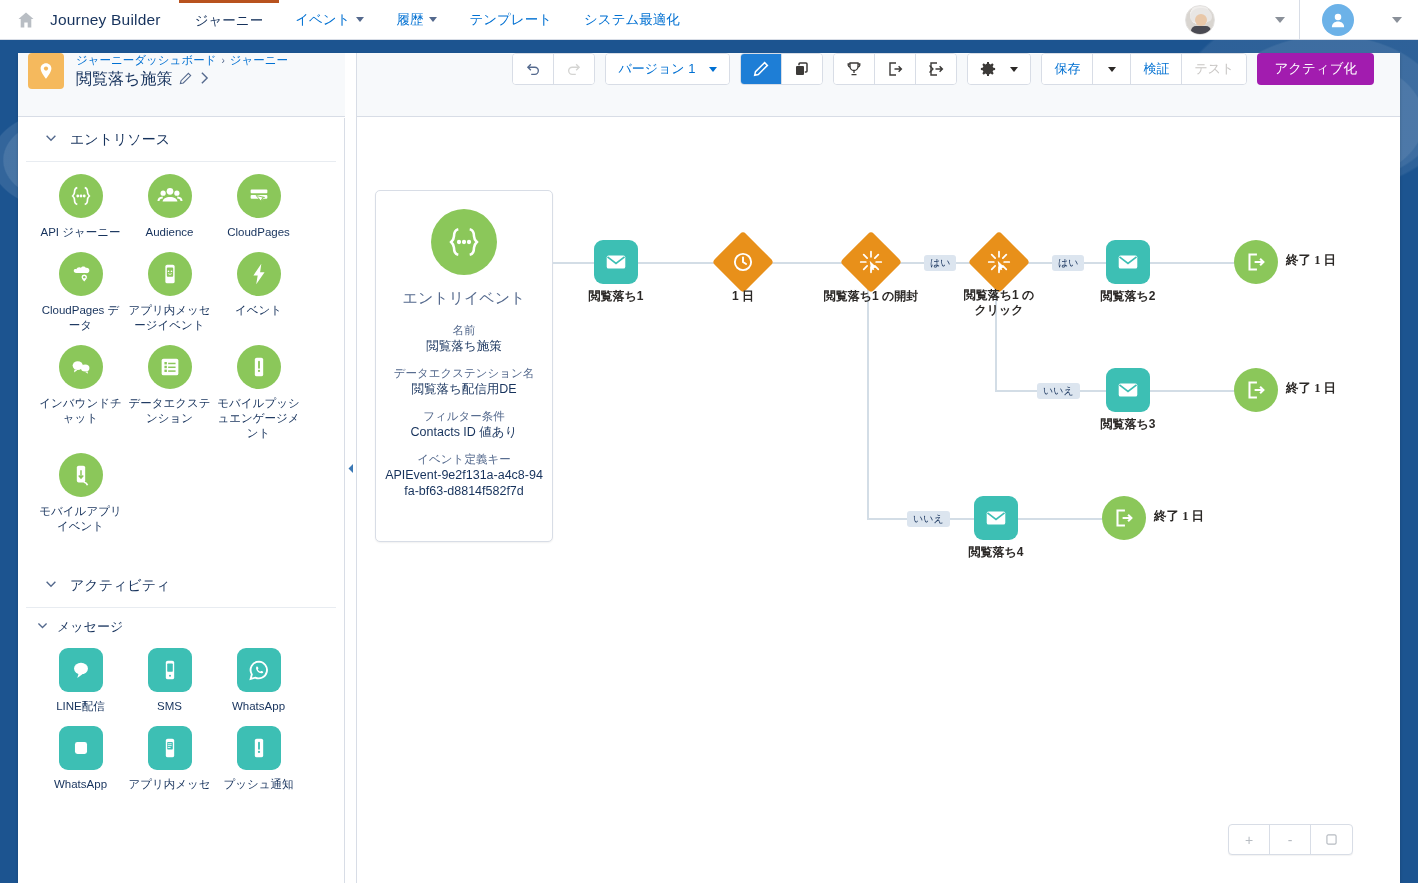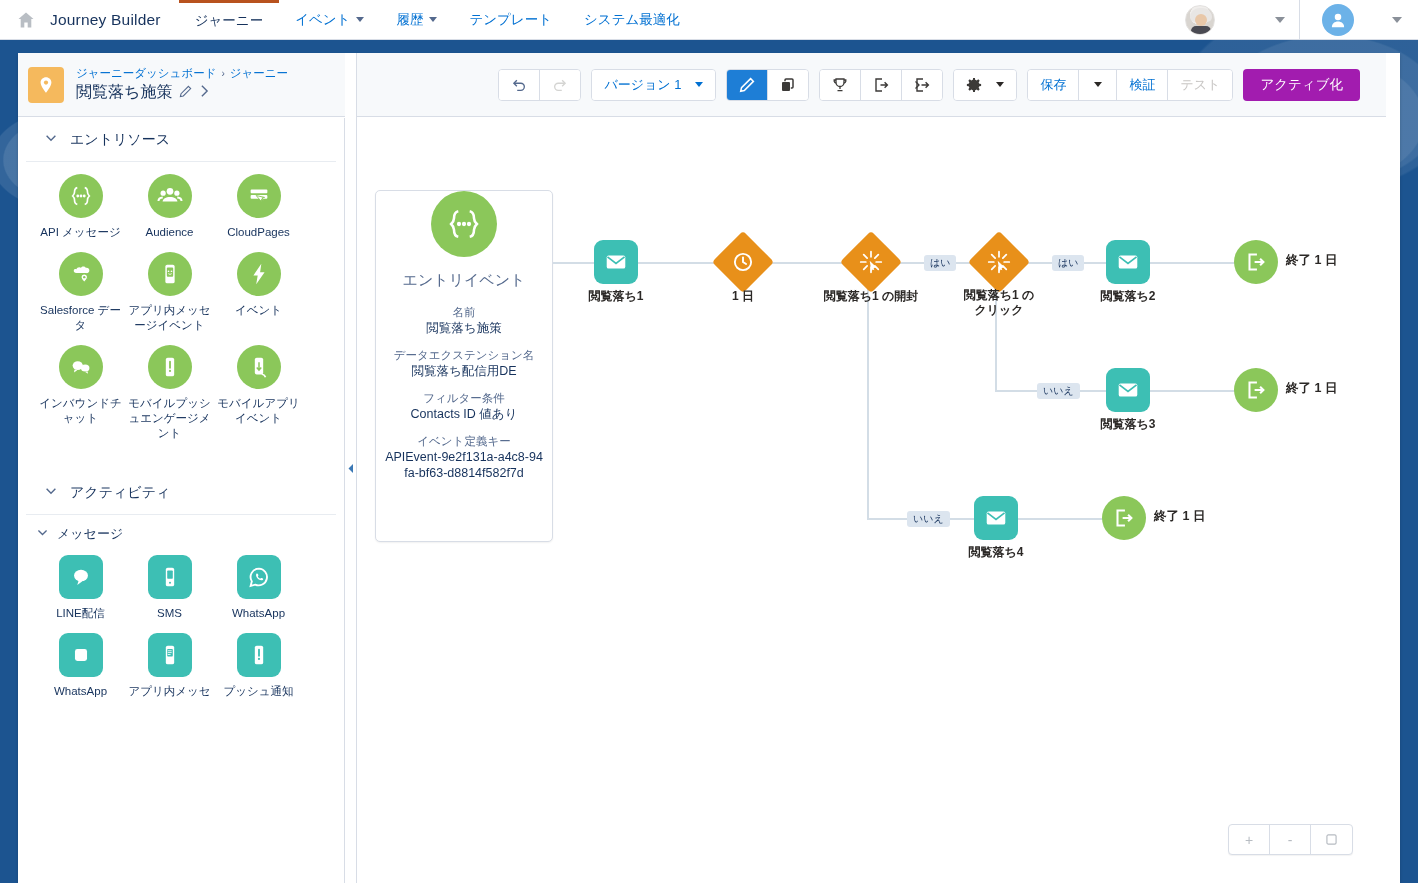--- a/index.html
+++ b/index.html
@@ -66,23 +66,23 @@
   }
 
   
   #appcard {
     position:absolute; top:53px; left:18px; width:1382px; height:830px;
     background:#ffffff; box-shadow:0 2px 3px rgba(0,0,0,.18);
   }
 
   
   #cardhdr {
-    position:absolute; top:0; left:0; right:14px; height:64px;
+    position:absolute; top:0; left:0; right:0; height:64px;
     background:#f7f9fb; border-bottom:1px solid #d8dde6;
-    display:flex; align-items:center; padding:0 26px 0 10px;
+    display:flex; align-items:flex-start; padding:0 26px 0 10px;
   }
   .pin-tile {
     width:36px;height:36px;border-radius:4px;background:#f5b95d;
     display:flex;align-items:center;justify-content:center;flex:none;
   }
   .hdr-titles { margin-left:12px; }
   .crumb { font-size:11.5px; color:#0070d2; display:flex; align-items:center; gap:5px; line-height:15px;}
   .crumb .gt { color:#54698d; font-size:10px; }
   .jtitle-row { display:flex; align-items:center; gap:7px; margin-top:1px;}
   .jtitle { font-size:16px; color:#16325c; }
@@ -142,21 +142,21 @@
   #canvas {
     position:absolute; top:65px; left:340px; right:0; bottom:0;
     background:#fff; overflow:hidden;
   }
   #canvas .inner { position:absolute; inset:0; }
 
   .entry-card {
     position:absolute; left:17px; top:72px; width:178px; height:352px;
     background:#fff; border:1px solid #d8dde6; border-radius:5px;
     box-shadow:0 1px 2px rgba(0,0,0,.06);
-    text-align:center; 
+    text-align:center; padding-top:18px;
   }
   .entry-card .bigcircle {
     width:66px;height:66px;border-radius:50%;background:#8bc75a;margin:0 auto 14px;
     display:flex;align-items:center;justify-content:center;
   }
   .entry-card .ctitle { font-size:15px; color:#54698d; margin-bottom:14px; }
   .fld { margin-bottom:11px; }
   .fld .k { font-size:11.5px; color:#54698d; line-height:16px; }
   .fld .v { font-size:12.5px; color:#16325c; line-height:16px; padding:0 8px; word-break:break-all;}
 
@@ -174,21 +174,21 @@
     width:44px;height:44px;border-radius:50%;background:#8bc75a;
     display:flex;align-items:center;justify-content:center;
   }
   .node .lab {
     position:absolute; left:50%; transform:translateX(-50%); top:48px;
     font-size:12px; font-weight:bold; color:#2b2826; white-space:nowrap; text-align:center;
   }
   .node .lab.wrap { white-space:normal; width:76px; line-height:15px; }
   .node .lab-side {
     position:absolute; left:52px; top:12px; font-size:12.5px; font-weight:bold;
-    color:#2b2826; white-space:nowrap;
+    color:#2b2826; white-space:nowrap;font-family:Liberation Serif, serif;
   }
   .pill {
     position:absolute; background:#dce5ef; color:#16325c; font-size:10px;
     border-radius:3px; padding:2px 6px; line-height:12px;
   }
   .wire { position:absolute; background:#d3dde6; }
   .wire.h { height:2px; }
   .wire.v { width:2px; }
 
   
@@ -394,21 +394,21 @@
       <div class="tile">
         <div class="circle">
           <svg width="26" height="26" viewBox="0 0 28 28">
               <path d="M10 5c-3 .6-3 4-3 5s0 2-2 4c2 2 2 3 2 4s0 4.4 3 5" fill="none" stroke="#fff" stroke-width="1.8"></path>
               <path d="M18 5c3 .6 3 4 3 5s0 2 2 4c-2 2-2 3-2 4s0 4.4-3 5" fill="none" stroke="#fff" stroke-width="1.8"></path>
               <circle cx="10.5" cy="14" r="1.5" fill="#fff"></circle>
               <circle cx="14" cy="14" r="1.5" fill="#fff"></circle>
               <circle cx="17.5" cy="14" r="1.5" fill="#fff"></circle>
             </svg>
         </div>
-        <div class="cap">API メッセージ</div>
+        <div class="cap">API ジャーニー</div>
       </div>
       <div class="tile">
         <div class="circle">
           <svg width="26" height="26" viewBox="0 0 28 28">
               <circle cx="14" cy="9" r="3.6" fill="#fff"></circle>
               <circle cx="6.6" cy="11" r="2.8" fill="#fff"></circle>
               <circle cx="21.4" cy="11" r="2.8" fill="#fff"></circle>
               <path d="M6 20c0-3 3.6-5 8-5s8 2 8 5z" fill="#fff"></path>
               <path d="M1.6 19.5c0-2.2 2-3.6 4.6-3.8M26.4 19.5c0-2.2-2-3.6-4.6-3.8" stroke="#fff" stroke-width="2.2" fill="none"></path>
             </svg>
@@ -427,21 +427,21 @@
       </div>
 
       <div class="tile">
         <div class="circle">
           <svg width="26" height="26" viewBox="0 0 28 28">
               <path d="M9 9c.6-2 3.2-3 5-1.6C15 5.6 18 5.6 19.2 7.4c2-.6 4 1 3.8 3-.2 2-2 3-3.6 2.6H9.2C6.8 13 5.6 11 6.4 9.4 7 8.4 8 8.6 9 9z" fill="#fff"></path>
               <path d="M17.5 14c2 0 3.5 1.6 3.5 3.6 0 2.6-3.5 5.4-3.5 5.4s-3.5-2.8-3.5-5.4c0-2 1.5-3.6 3.5-3.6z" fill="#fff" stroke="#8bc75a" stroke-width="1.2"></path>
               <circle cx="17.5" cy="17.4" r="1.3" fill="#8bc75a"></circle>
             </svg>
         </div>
-        <div class="cap">Salesforce データ</div>
+        <div class="cap">CloudPages データ</div>
       </div>
       <div class="tile">
         <div class="circle">
           <svg width="26" height="26" viewBox="0 0 28 28">
               <rect x="9" y="4" width="10" height="20" rx="2" fill="#fff"></rect>
               <rect x="10.6" y="7" width="6.8" height="10" rx="1" fill="#8bc75a"></rect>
               <circle cx="12.4" cy="11" r=".9" fill="#fff"></circle>
               <circle cx="15.6" cy="11" r=".9" fill="#fff"></circle>
               <path d="M12.2 13.6c.8.9 2.8.9 3.6 0" stroke="#fff" stroke-width="1" fill="none"></path>
             </svg>
@@ -460,20 +460,34 @@
       <div class="tile">
         <div class="circle">
           <svg width="26" height="26" viewBox="0 0 28 28">
               <ellipse cx="10.5" cy="12.5" rx="5.5" ry="4.6" fill="#fff"></ellipse>
               <path d="M7 16.6l-.6 3.4 3.6-2.4z" fill="#fff"></path>
               <ellipse cx="18.5" cy="15" rx="4.6" ry="3.8" fill="#fff"></ellipse>
               <path d="M21 18.6l.6 2.8-3-2z" fill="#fff"></path>
             </svg>
         </div>
         <div class="cap">インバウンドチャット</div>
+      </div>
+      <div class="tile">
+        <div class="circle">
+          <svg width="26" height="26" viewBox="0 0 28 28">
+              <rect x="5" y="5" width="18" height="18" rx="2" fill="#fff"></rect>
+              <rect x="8" y="8.6" width="2.6" height="2.6" fill="#8bc75a"></rect>
+              <rect x="8" y="12.7" width="2.6" height="2.6" fill="#8bc75a"></rect>
+              <rect x="8" y="16.8" width="2.6" height="2.6" fill="#8bc75a"></rect>
+              <rect x="12" y="9.4" width="8" height="1.6" fill="#8bc75a"></rect>
+              <rect x="12" y="13.5" width="8" height="1.6" fill="#8bc75a"></rect>
+              <rect x="12" y="17.6" width="8" height="1.6" fill="#8bc75a"></rect>
+            </svg>
+        </div>
+        <div class="cap">データエクステンション</div>
       </div>
       <div class="tile">
         <div class="circle">
           <svg width="26" height="26" viewBox="0 0 28 28">
               <rect x="9.5" y="4" width="9" height="20" rx="2" fill="#fff"></rect>
               <path d="M14 8.4v6.4" stroke="#8bc75a" stroke-width="2" stroke-linecap="round"></path>
               <circle cx="14" cy="18.2" r="1.2" fill="#8bc75a"></circle>
             </svg>
         </div>
         <div class="cap">モバイルプッシュエンゲージメント</div>

